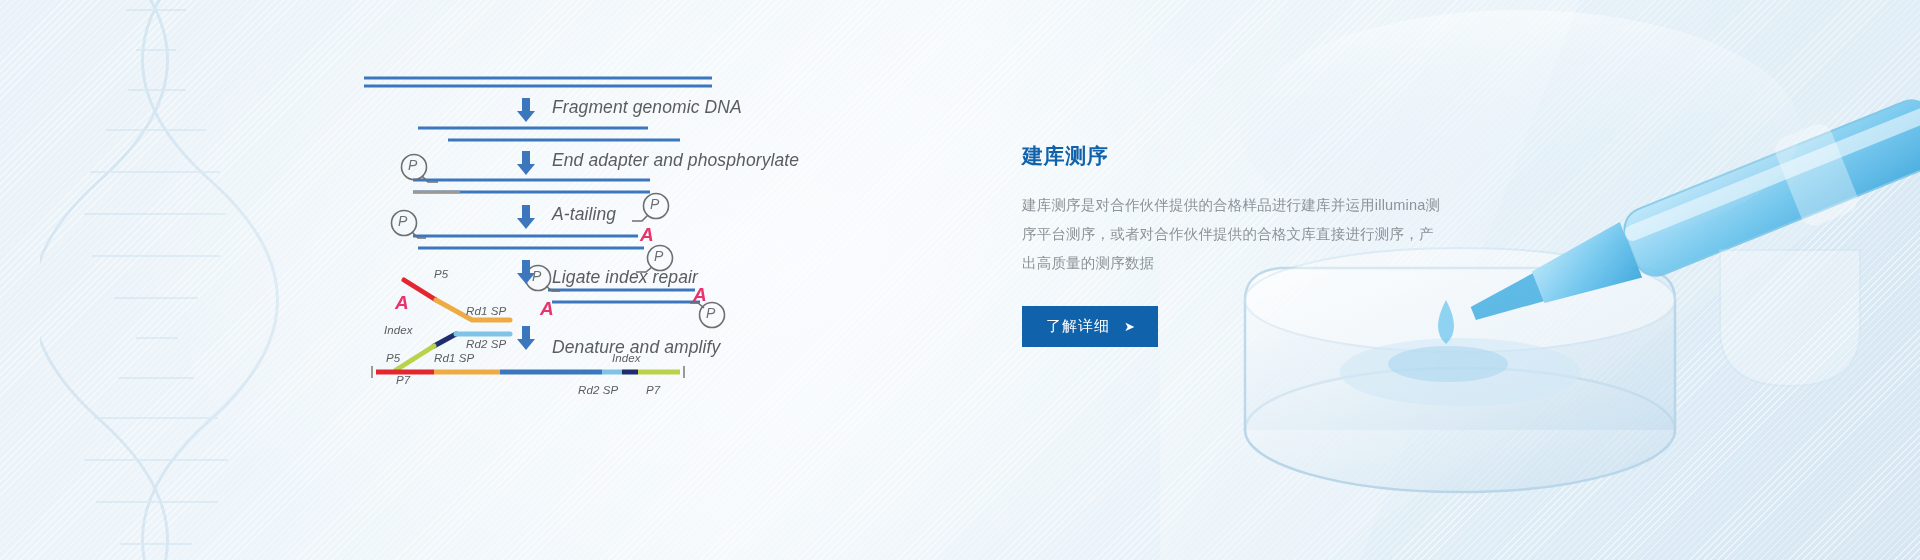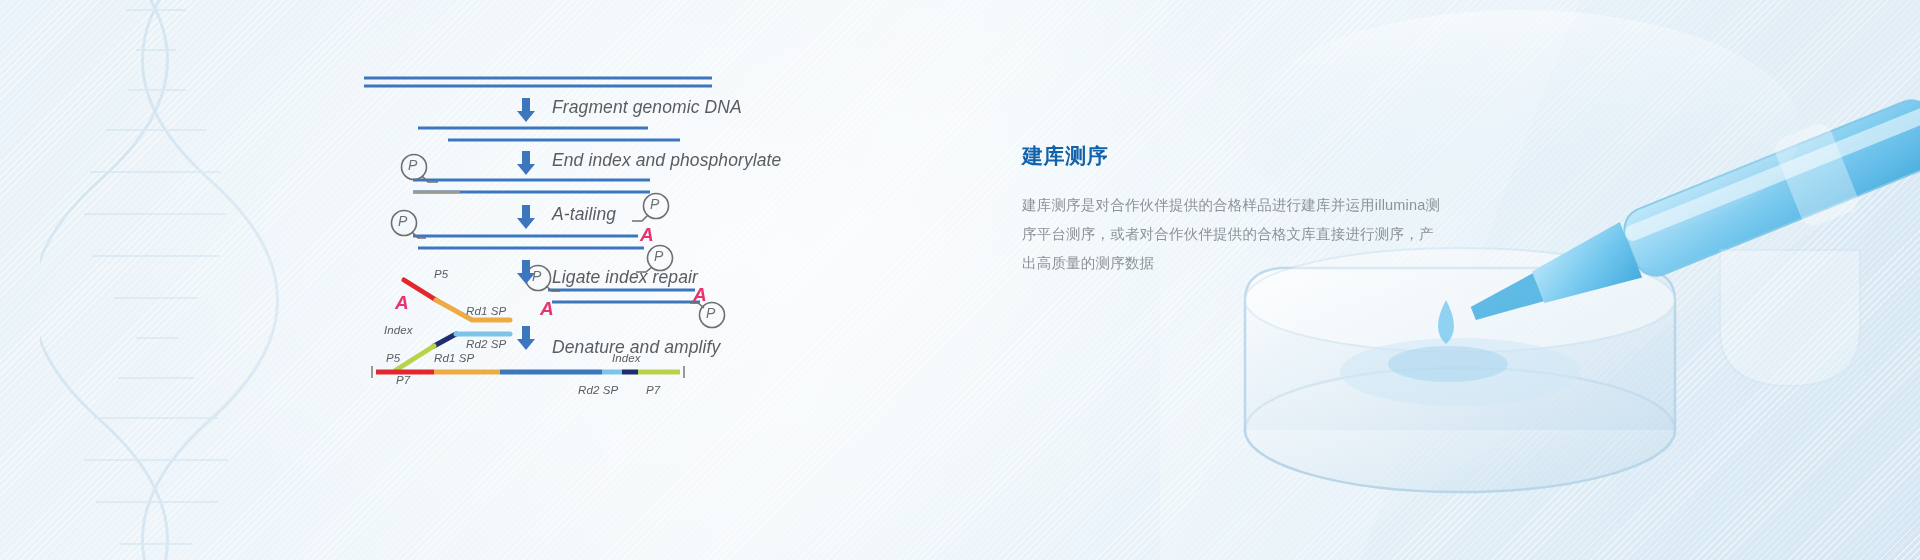--- a/index.html
+++ b/index.html
@@ -269,36 +269,40 @@
     <span class="stage-label" style="left:180px; top:240px; color:#e8336d; font-size:19px; font-weight:600;">A</span>
 
     <span class="stage-label" style="left:48px; top:99px; font-size:14px; color:#6d6f70;">P</span>
     <span class="stage-label" style="left:38px; top:155px; font-size:14px; color:#6d6f70;">P</span>
     <span class="stage-label" style="left:290px; top:138px; font-size:14px; color:#6d6f70;">P</span>
     <span class="stage-label" style="left:294px; top:190px; font-size:14px; color:#6d6f70;">P</span>
     <span class="stage-label" style="left:172px; top:210px; font-size:14px; color:#6d6f70;">P</span>
     <span class="stage-label" style="left:346px; top:247px; font-size:14px; color:#6d6f70;">P</span>
 
     <span class="stage-label" style="left:192px; top:39px;">Fragment genomic DNA</span>
-    <span class="stage-label" style="left:192px; top:92px;">End index and phosphorylate</span>
+    <span class="stage-label" style="left:192px; top:92px;">End adapter and phosphorylate</span>
     <span class="stage-label" style="left:192px; top:146px;">A-tailing</span>
     <span class="stage-label" style="left:192px; top:209px;">Ligate index repair</span>
     <span class="stage-label" style="left:192px; top:279px;text-align:center;">Denature and amplify</span>
 
     <span class="stage-label" style="left:74px; top:210px; font-size:11.5px; color:#5a5d60;">P5</span>
     <span class="stage-label" style="left:106px; top:247px; font-size:11.5px; color:#5a5d60;">Rd1 SP</span>
     <span class="stage-label" style="left:24px; top:266px; font-size:11.5px; color:#5a5d60;">Index</span>
     <span class="stage-label" style="left:106px; top:280px; font-size:11.5px; color:#5a5d60;">Rd2 SP</span>
     <span class="stage-label" style="left:36px; top:316px; font-size:11.5px; color:#5a5d60;">P7</span>
 
     <span class="stage-label" style="left:26px; top:294px; font-size:11.5px; color:#5a5d60;">P5</span>
     <span class="stage-label" style="left:74px; top:294px; font-size:11.5px; color:#5a5d60;">Rd1 SP</span>
     <span class="stage-label" style="left:252px; top:294px; font-size:11.5px; color:#5a5d60;">Index</span>
     <span class="stage-label" style="left:218px; top:326px; font-size:11.5px; color:#5a5d60;">Rd2 SP</span>
     <span class="stage-label" style="left:286px; top:326px; font-size:11.5px; color:#5a5d60;">P7</span>
   </div>
 
   <div id="info">
     <h2 class="subtitle">建库测序</h2>
     <p class="desc">建库测序是对合作伙伴提供的合格样品进行建库并运用illumina测序平台测序，或者对合作伙伴提供的合格文库直接进行测序，产出高质量的测序数据</p>
+    <button id="cta">
+      <span>了解详细</span>
+      <span class="arrow">➤</span>
+    </button>
   </div>
 
 </div>
 
 </body></html>

